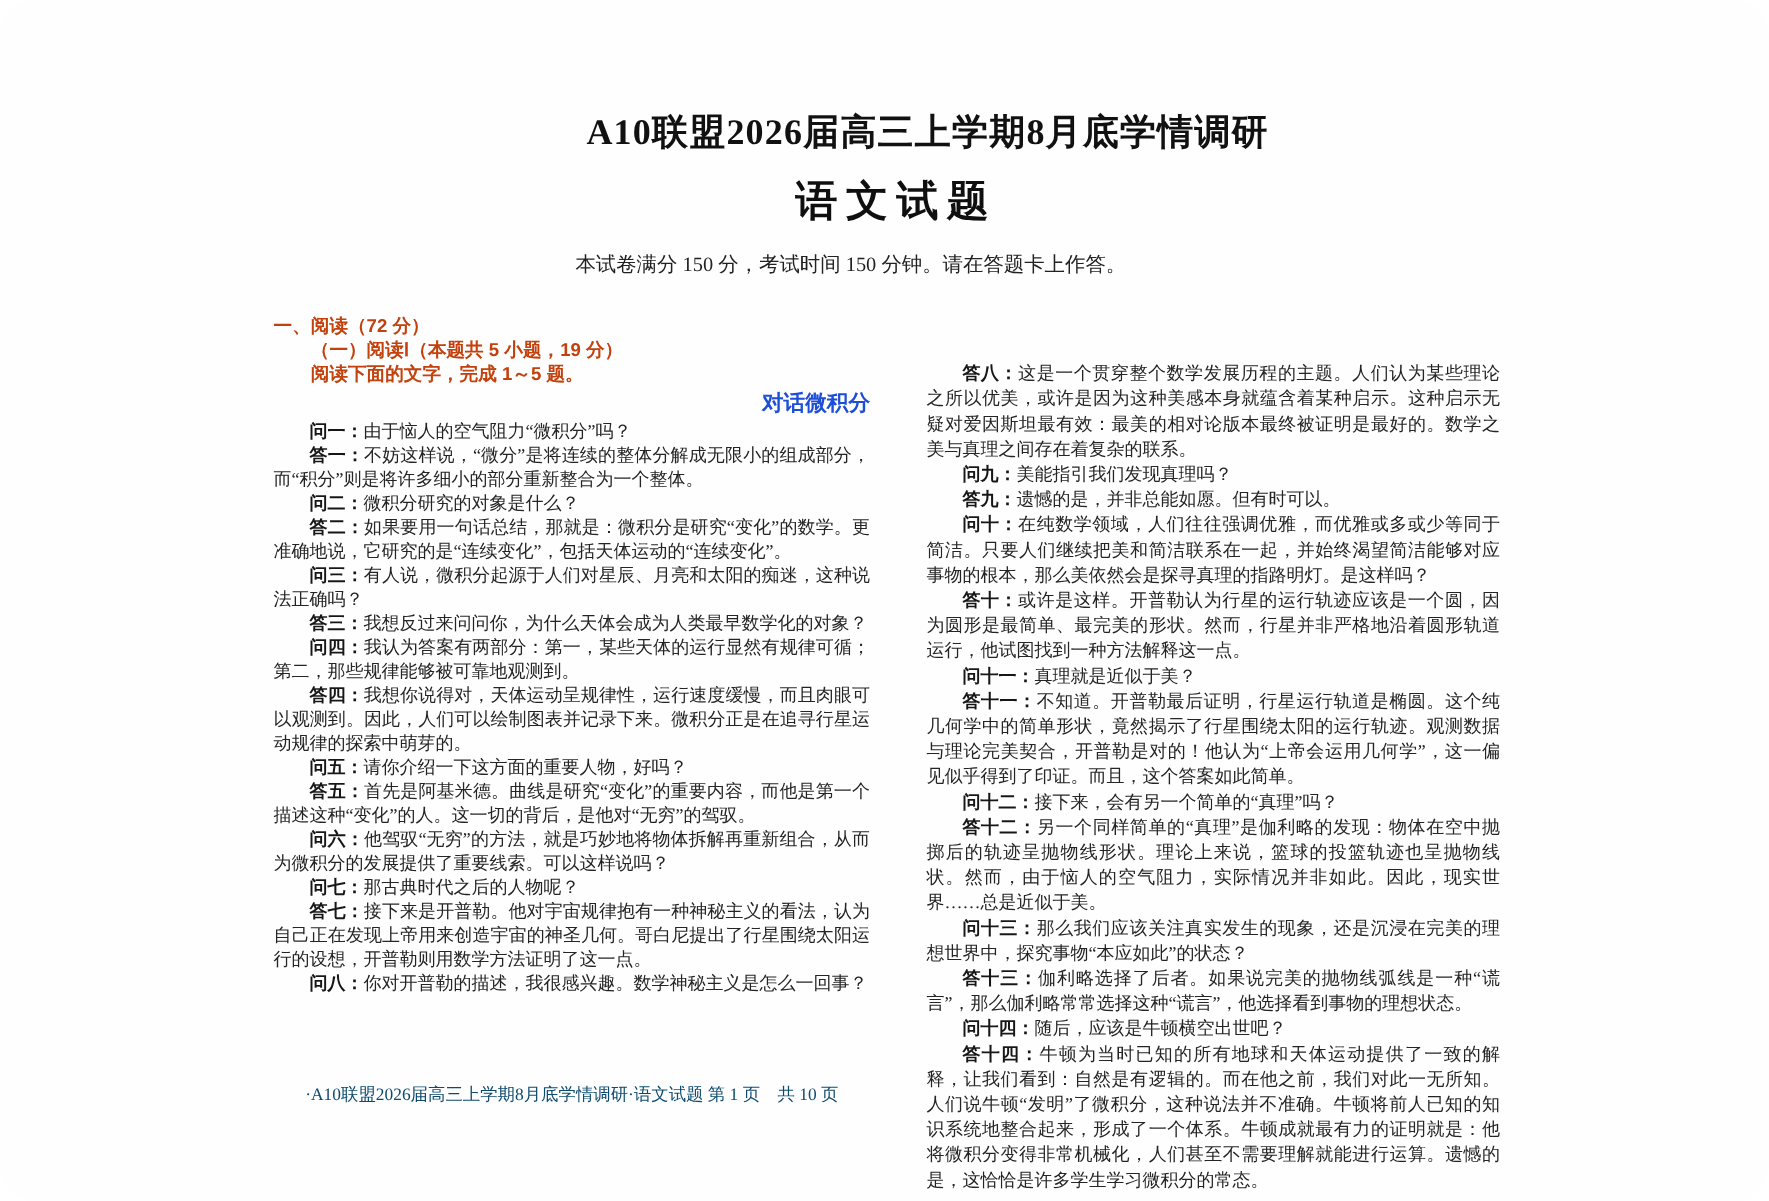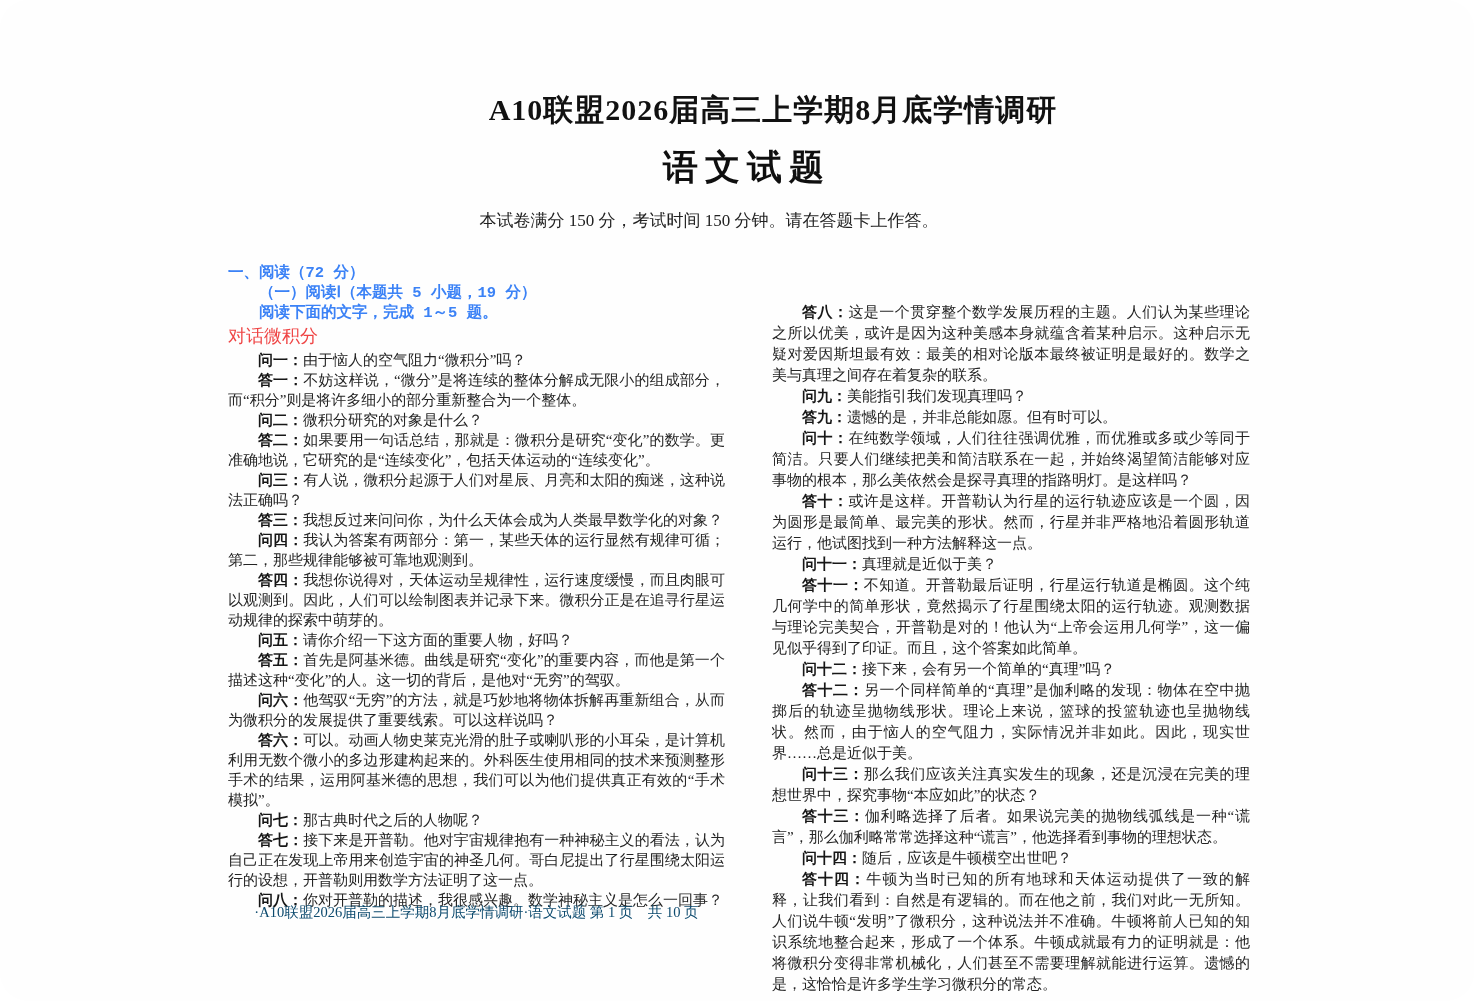--- a/index.html
+++ b/index.html
@@ -41,28 +41,28 @@
   }
   .col {
     position: absolute;
     text-align: justify;
     font-size: 15px;
     color: #242424;
   }
   .col-left  { left: 228px; top: 263px; width: 497px; line-height: 20px; }
   .col-right { left: 772px; top: 266px; width: 478px; line-height: 21px; margin-top: 36px; }
   .heading {
-    font-family: Liberation Mono, monospace;
-    font-weight: bold; font-size: 15.5px; color: #3b82f6;
+    font-family: Liberation Sans, sans-serif;
+    font-weight: bold; font-size: 15.5px; color: #c2410c;
     margin: 0;
   }
   .heading.indent { text-indent: 2em; }
   .passage-title {
-    text-align: left;
-    font-size: 18px; font-weight: 400; color: #ef4444;
+    text-align: right;
+    font-size: 18px; font-weight: 700; color: #1d4ed8;
     margin: 1px 0 2px 0;
     line-height: 24px;
     text-indent: 0;
   }
   .para { margin: 0; text-indent: 2em; }
   .para .lbl { font-weight: bold; color: #161616; }
   .page-footer {
     position: absolute;
     text-align: center;
     font-size: 14.5px; color: #0c4a6e;
@@ -90,21 +90,20 @@
         <p class="para"><b class="lbl">答一：</b><span>不妨这样说，“微分”是将连续的整体分解成无限小的组成部分，而“积分”则是将许多细小的部分重新整合为一个整体。</span></p>
         <p class="para"><b class="lbl">问二：</b><span>微积分研究的对象是什么？</span></p>
         <p class="para"><b class="lbl">答二：</b><span>如果要用一句话总结，那就是：微积分是研究“变化”的数学。更准确地说，它研究的是“连续变化”，包括天体运动的“连续变化”。</span></p>
         <p class="para"><b class="lbl">问三：</b><span>有人说，微积分起源于人们对星辰、月亮和太阳的痴迷，这种说法正确吗？</span></p>
         <p class="para"><b class="lbl">答三：</b><span>我想反过来问问你，为什么天体会成为人类最早数学化的对象？</span></p>
         <p class="para"><b class="lbl">问四：</b><span>我认为答案有两部分：第一，某些天体的运行显然有规律可循；第二，那些规律能够被可靠地观测到。</span></p>
         <p class="para"><b class="lbl">答四：</b><span>我想你说得对，天体运动呈规律性，运行速度缓慢，而且肉眼可以观测到。因此，人们可以绘制图表并记录下来。微积分正是在追寻行星运动规律的探索中萌芽的。</span></p>
         <p class="para"><b class="lbl">问五：</b><span>请你介绍一下这方面的重要人物，好吗？</span></p>
         <p class="para"><b class="lbl">答五：</b><span>首先是阿基米德。曲线是研究“变化”的重要内容，而他是第一个描述这种“变化”的人。这一切的背后，是他对“无穷”的驾驭。</span></p>
         <p class="para"><b class="lbl">问六：</b><span>他驾驭“无穷”的方法，就是巧妙地将物体拆解再重新组合，从而为微积分的发展提供了重要线索。可以这样说吗？</span></p>
-        <p class="para"><b class="lbl">答六：</b><span>可以。动画人物史莱克光滑的肚子或喇叭形的小耳朵，是计算机利用无数个微小的多边形建构起来的。外科医生使用相同的技术来预测整形手术的结果，运用阿基米德的思想，我们可以为他们提供真正有效的“手术模拟”。</span></p>
         <p class="para"><b class="lbl">问七：</b><span>那古典时代之后的人物呢？</span></p>
         <p class="para"><b class="lbl">答七：</b><span>接下来是开普勒。他对宇宙规律抱有一种神秘主义的看法，认为自己正在发现上帝用来创造宇宙的神圣几何。哥白尼提出了行星围绕太阳运行的设想，开普勒则用数学方法证明了这一点。</span></p>
         <p class="para"><b class="lbl">问八：</b><span>你对开普勒的描述，我很感兴趣。数学神秘主义是怎么一回事？</span></p>
       </div>
   </section>
 
   <section class="col col-right">
     <div>
         <p class="para"><b class="lbl">答八：</b><span>这是一个贯穿整个数学发展历程的主题。人们认为某些理论之所以优美，或许是因为这种美感本身就蕴含着某种启示。这种启示无疑对爱因斯坦最有效：最美的相对论版本最终被证明是最好的。数学之美与真理之间存在着复杂的联系。</span></p>
         <p class="para"><b class="lbl">问九：</b><span>美能指引我们发现真理吗？</span></p>

